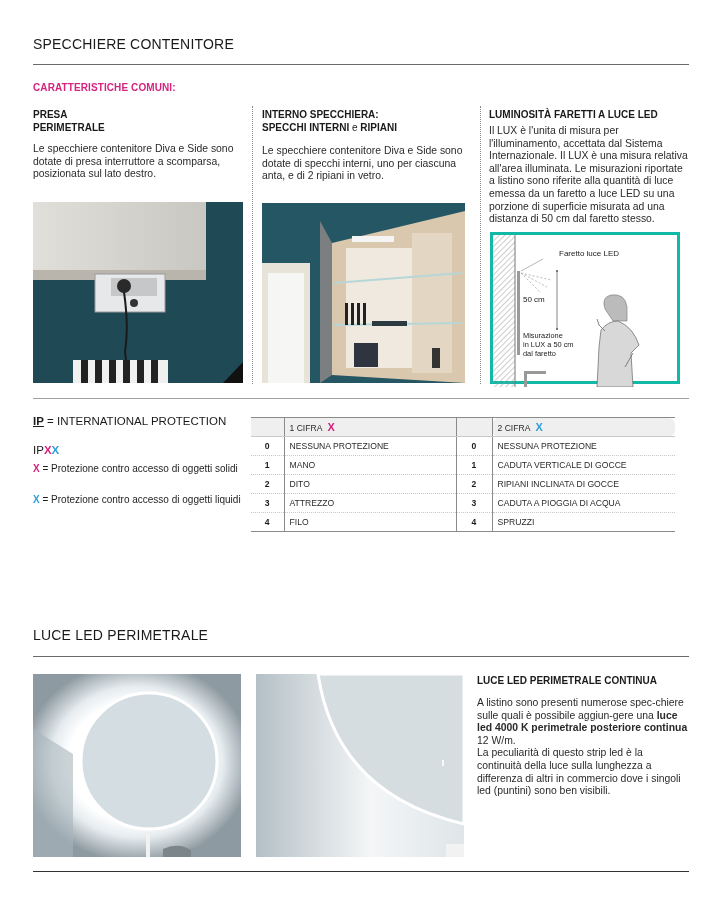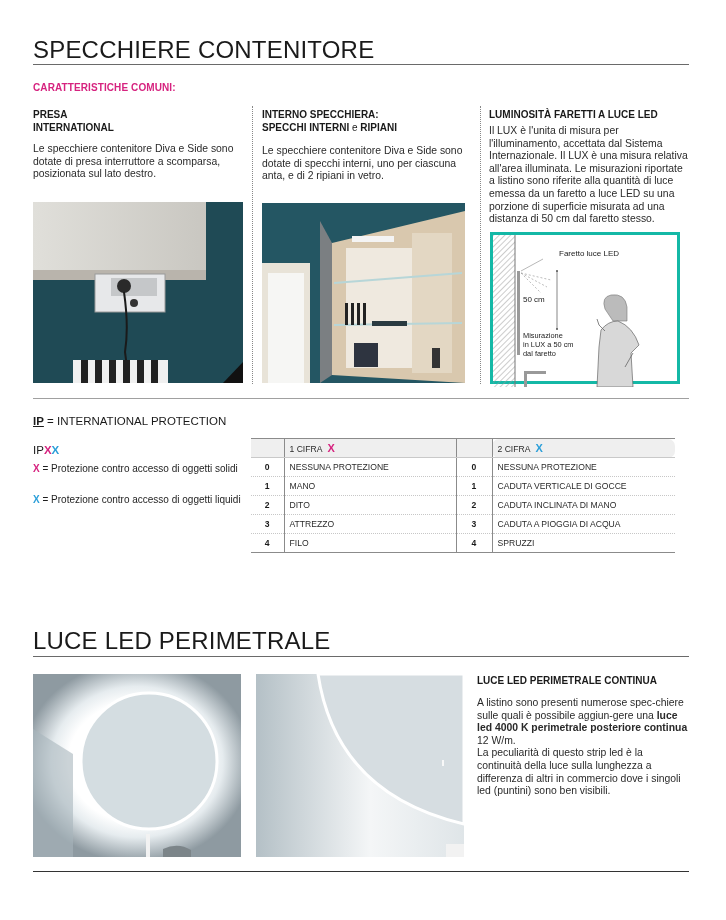--- a/index.html
+++ b/index.html
@@ -1,37 +1,37 @@
 <!DOCTYPE html>
 <html><head>
 <meta charset="utf-8">
 <style>
   * { box-sizing: border-box; margin: 0; padding: 0; }
   html, body { width: 726px; height: 920px; background: #ffffff; overflow: hidden; }
   body { position: relative; font-family: "Liberation Sans", "DejaVu Sans", sans-serif; color: #1e1e1e; }
   .abs { position: absolute; }
 
-  .section-title { font-size: 24px; font-weight: 400; letter-spacing: 0.2px; color: #1a1a1a; text-align: center; }
+  .section-title { font-size: 14px; font-weight: 400; letter-spacing: 0.2px; color: #1a1a1a; text-align: center; }
   .rule { height: 1px; background: #6a6a6a; }
   .kicker { font-size: 10px; font-weight: 700; color: #d6237f; letter-spacing: 0.1px; }
   .col-head { font-size: 10px; font-weight: 700; line-height: 13px; color: #1a1a1a; }
   .col-head .light { font-weight: 400; }
   .col-body { font-size: 10.4px; line-height: 12.6px; color: #2a2a2a; }
   .vdash { border-left: 1px dotted #888; width: 0; }
 
   .photo { overflow: hidden; }
 
   
   .ip-line { font-size: 11.5px; color: #1a1a1a; }
   .ip-line b { text-decoration: underline; font-weight: 700; }
   .pink { color: #d6237f; font-weight: 700; }
   .blue { color: #2c9fd9; font-weight: 700; }
   .ip-def { font-size: 10px; line-height: 13px; color: #1e1e1e; }
 
-  table.ip { border-collapse: collapse; position: absolute; font-size: 8.6px; color: #2a2a2a; margin-top: 21px; }
+  table.ip { border-collapse: collapse; position: absolute; font-size: 8.6px; color: #2a2a2a; }
   table.ip td { height: 19px; border-bottom: 1px dotted #c7c7c7; padding: 0 5px; vertical-align: middle; }
   table.ip tr.head td { background: #efefef; border-top: 1px solid #8b8b8b; border-bottom: 1px solid #c9c9c9; }
   table.ip tr:last-child td { border-bottom: 1px solid #8b8b8b; }
   table.ip td.num { width: 33px; text-align: center; font-weight: 700; color: #1a1a1a; border-right: 1px solid #8b8b8b; }
   table.ip td.txt { width: 172px; }
   table.ip td.txt.sep { border-right: 1px solid #8b8b8b; }
   table.ip td.num2 { width: 36px; text-align: center; font-weight: 700; color: #1a1a1a; border-right: 1px solid #8b8b8b; }
   table.ip td.txt2 { width: 183px; border-radius: 7px; }
   .hx { font-size: 11px; margin-left: 5px; }
 
@@ -44,21 +44,21 @@
 <div class="abs section-title" style="left:33px; top:36px;">SPECCHIERE CONTENITORE</div>
 <div class="abs rule" style="left:33px; top:64px; width:656px;"></div>
 
 <div class="abs kicker" style="left:33px; top:82px;">CARATTERISTICHE COMUNI:</div>
 
 <div class="abs vdash" style="left:252px; top:106px; height:278px;"></div>
 <div class="abs vdash" style="left:480px; top:106px; height:278px;"></div>
 
 <div class="abs col-head" style="left:33px; top:108px;">
   <div>PRESA</div>
-  <div>INTERNATIONAL</div>
+  <div>PERIMETRALE</div>
 </div>
 <div class="abs col-body" style="left:33px; top:143px; width:215px;">Le specchiere contenitore Diva e Side sono dotate di presa interruttore a scomparsa, posizionata sul lato destro.</div>
 
 <div class="abs photo" style="left:33px; top:202px; width:210px; height:181px;">
   <svg width="210" height="181" viewBox="0 0 210 181">
     <defs>
       <linearGradient id="cab1" x1="0" y1="0" x2="1" y2="0">
         <stop offset="0" stop-color="#e0dfda"></stop>
           <stop offset="1" stop-color="#c9c7c1"></stop>
       </linearGradient>
@@ -178,21 +178,21 @@
   <tr>
     <td class="num">1</td>
     <td class="txt sep">MANO</td>
     <td class="num2">1</td>
     <td class="txt2">CADUTA VERTICALE DI GOCCE</td>
   </tr>
   <tr>
     <td class="num">2</td>
     <td class="txt sep">DITO</td>
     <td class="num2">2</td>
-    <td class="txt2">CADUTA INCLINATA DI MANO</td>
+    <td class="txt2">RIPIANI INCLINATA DI GOCCE</td>
   </tr>
   <tr>
     <td class="num">3</td>
     <td class="txt sep">ATTREZZO</td>
     <td class="num2">3</td>
     <td class="txt2">CADUTA  A PIOGGIA DI ACQUA</td>
   </tr>
   <tr>
     <td class="num">4</td>
     <td class="txt sep">FILO</td>

